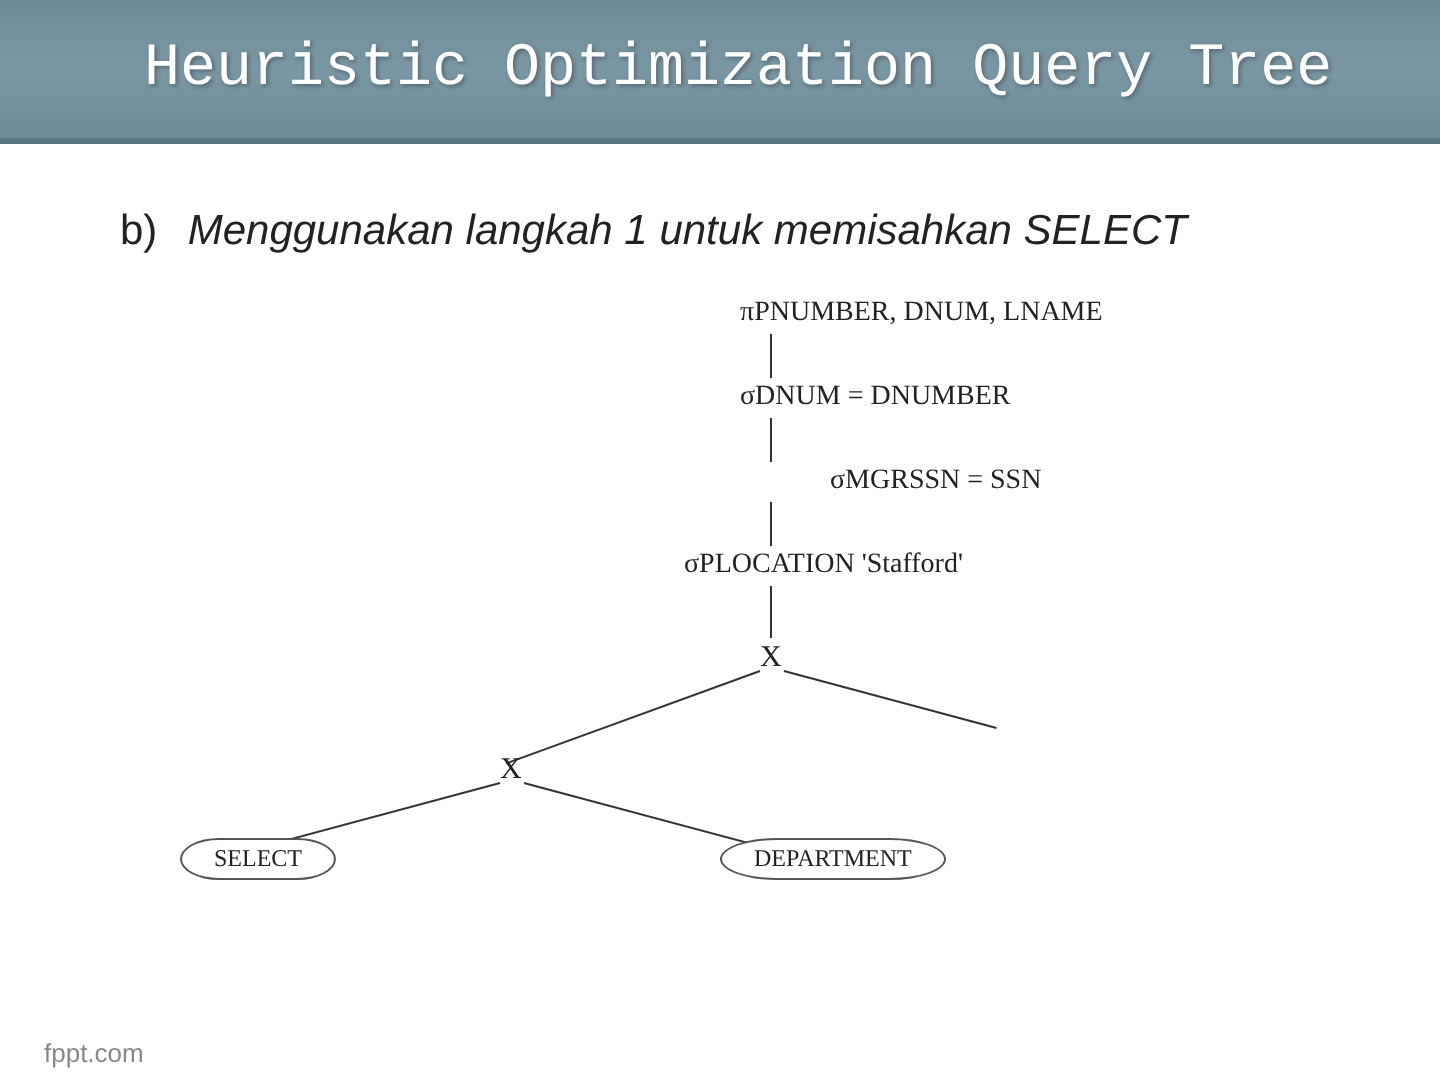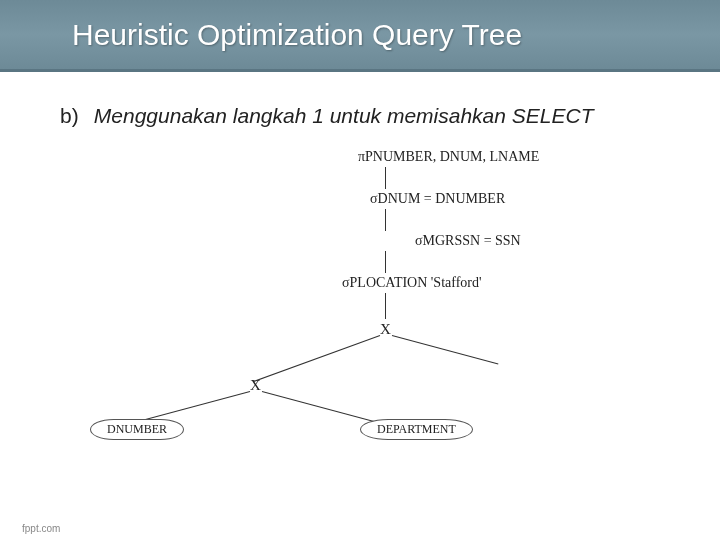--- a/index.html
+++ b/index.html
@@ -17,20 +17,21 @@
     display: flex;
     align-items: center;
     padding-left: 72px;
     border-bottom: 3px solid #5a7582;
   }
   .header h1 {
     color: #fff;
     font-size: 30px;
     font-weight: normal;
     text-shadow: 1px 1px 2px rgba(0,0,0,0.3);
+    font-family: Liberation Mono, monospace;
   }
   .body-text {
     padding: 30px 60px 0 60px;
     font-size: 21px;
     color: #222;
     line-height: 1.3;
   }
   .list-marker {
     display: inline-block;
     width: 28px;
@@ -69,40 +70,40 @@
     border: 1px solid #555;
     border-radius: 50% / 100%;
     padding: 2px 16px;
     font-size: 12px;
     background: #fff;
   }
   .footer {
     position: absolute;
     bottom: 6px;
     left: 8px;
-    font-size: 10px;
+    font-size: 13px;
     color: #888;
     padding-left: 14px;
   }
 </style>
 </head>
 <body>
 
 <div class="header">
   <h1>Heuristic Optimization Query Tree</h1>
 </div>
 
 <div class="body-text">
   <span class="list-marker">b)</span>
   <span class="list-text">Menggunakan langkah 1 untuk memisahkan SELECT</span>
 </div>
 
 <div class="diagram">
 
-  <div class="node" style="left:298px; top:0px;">πPNUMBER, DNUM, LNAME</div>
+  <div class="node" style="left:310px; top:0px;">πPNUMBER, DNUM, LNAME</div>
   <div class="vbar" style="left:325px; top:18px; height:22px;"></div>
 
   <div class="node" style="left:310px; top:42px;">σDNUM = DNUMBER</div>
   <div class="vbar" style="left:325px; top:60px; height:22px;"></div>
 
   <div class="node" style="left:310px; top:84px;margin-left:45px;">σMGRSSN = SSN</div>
   <div class="vbar" style="left:325px; top:102px; height:22px;"></div>
 
   <div class="node" style="left:282px; top:126px;">σPLOCATION   'Stafford'</div>
   <div class="vbar" style="left:325px; top:144px; height:26px;"></div>
@@ -111,19 +112,19 @@
 
   <div class="edge" style="left:320px; top:186px; width:135px; transform:rotate(160deg);"></div>
   <div class="edge" style="left:332px; top:186px; width:110px; transform:rotate(15deg);"></div>
 
 
   <div class="node" style="left:190px; top:228px; font-size:15px;">X</div>
 
   <div class="edge" style="left:190px; top:242px; width:140px; transform:rotate(165deg);"></div>
   <div class="edge" style="left:202px; top:242px; width:140px; transform:rotate(15deg);"></div>
 
-  <div class="node leaf" style="left:30px; top:270px;">DNUMBER</div>
+  <div class="node leaf" style="left:30px; top:270px;">SELECT</div>
 
   <div class="node leaf" style="left:300px; top:270px;">DEPARTMENT</div>
 
 </div>
 
 <div class="footer">fppt.com</div>
 
 </body></html>

